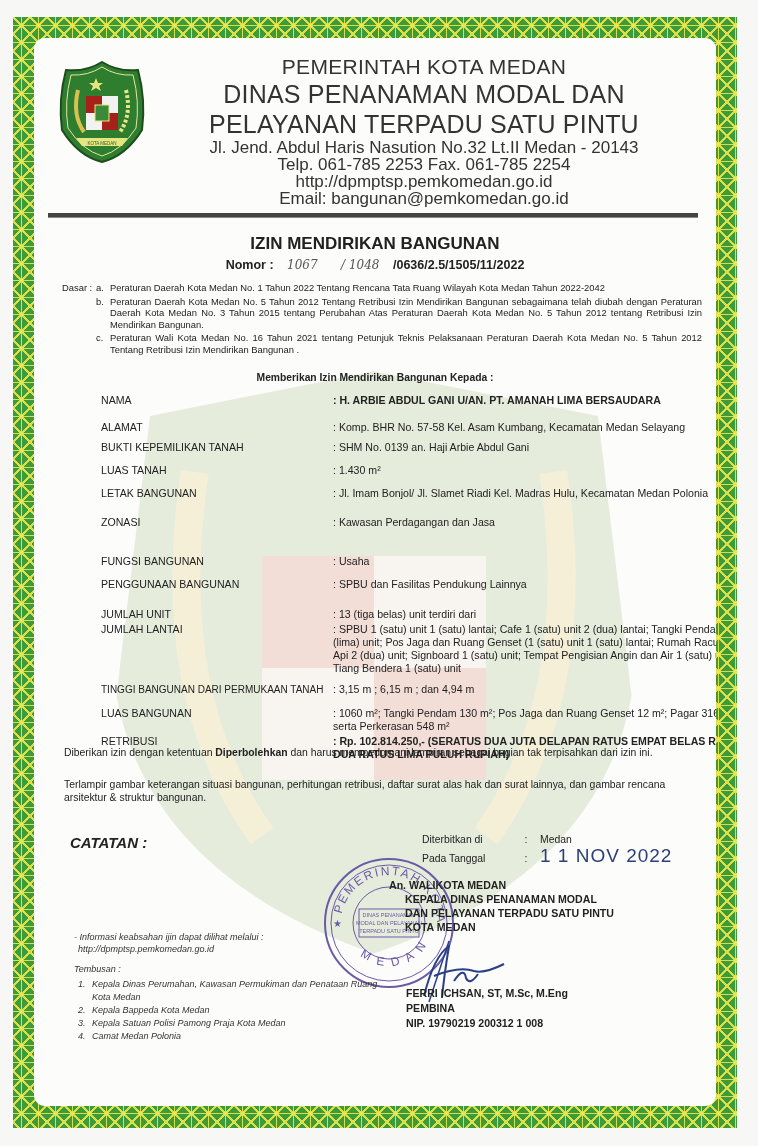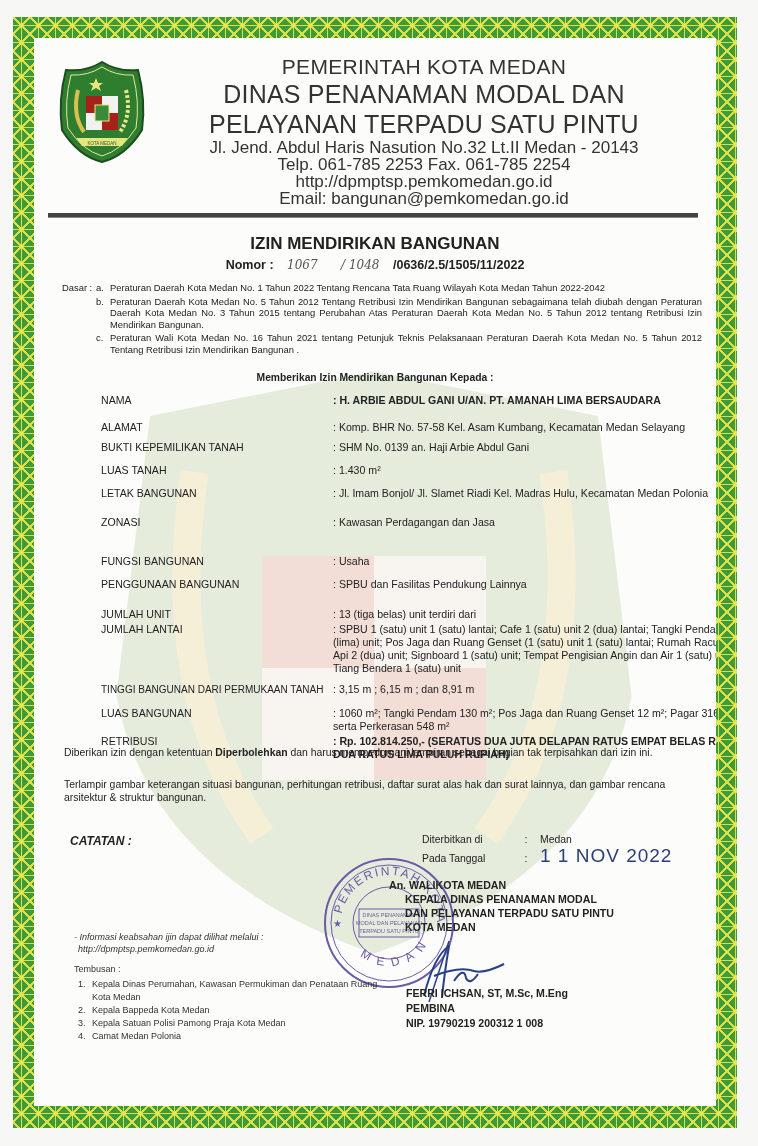--- a/index.html
+++ b/index.html
@@ -5,21 +5,21 @@
   html,body{margin:0;padding:0;}
   body{width:758px;height:1146px;background:#f7f7f5;position:relative;overflow:hidden;font-family:"Liberation Sans",sans-serif;color:#222;}
   .frame{position:absolute;left:13px;top:17px;width:724px;height:1111px;background:#3f9a3a;
     background-image:
       radial-gradient(circle at 50% 50%, #e8e65a 1.4px, transparent 1.6px),
       linear-gradient(45deg, transparent 46%, #d9e04a 47%, #d9e04a 53%, transparent 54%),
       linear-gradient(-45deg, transparent 46%, #d9e04a 47%, #d9e04a 53%, transparent 54%),
       linear-gradient(0deg, transparent 46%, #d9e04a 47%, #d9e04a 53%, transparent 54%),
       linear-gradient(90deg, transparent 46%, #d9e04a 47%, #d9e04a 53%, transparent 54%);
     background-size:17px 17px;}
-  .paper{position:absolute;left:34px;top:38px;width:682px;height:1068px;background:#fcfcfa;overflow:hidden;}
+  .paper{position:absolute;left:34px;top:38px;width:682px;height:1068px;background:#fcfcfa;overflow:hidden;border-radius:11px;}
   .watermark{position:absolute;left:60px;top:320px;width:560px;height:620px;opacity:.18;}
   .logo{position:absolute;left:22px;top:22px;width:92px;height:104px;}
   .hdr{position:absolute;left:120px;top:16px;width:540px;text-align:center;color:#333;}
   .hdr .l1{font-size:21px;letter-spacing:.3px;line-height:25px;}
   .hdr .l2{font-size:25px;line-height:30px;letter-spacing:.2px;}
   .hdr .addr{font-size:17px;line-height:17px;}
   .rule{position:absolute;left:14px;top:175px;width:650px;height:4px;background:#444;border-bottom:1px solid #888;}
   .title{position:absolute;left:0;top:196px;width:682px;text-align:center;font-weight:bold;font-size:17px;color:#222;}
   .nomor{position:absolute;left:0;top:220px;width:682px;text-align:center;font-weight:bold;font-size:12.5px;}
   .nomor .hand{font-family:"DejaVu Serif",serif;font-weight:normal;font-style:italic;color:#555;font-size:12px;margin:0 10px;}
@@ -28,29 +28,29 @@
   .dasar .lbl{width:34px;flex:none;}
   .dasar .let{width:14px;flex:none;}
   .dasar .txt{flex:1;text-align:justify;}
   .give{position:absolute;left:0;top:334px;width:682px;text-align:center;font-weight:bold;font-size:10.3px;}
   .fields{position:absolute;left:30px;top:356px;width:640px;font-size:10.6px;line-height:13px;}
   .f{position:absolute;left:0;width:640px;display:flex;padding-left:37px;}
   .f .k{width:232px;flex:none;}
   .f .v{flex:1;}
   .f .v.b{font-weight:bold;}
   .para{position:absolute;left:30px;width:620px;font-size:10.4px;line-height:13px;}
-  .catatan{position:absolute;left:36px;top:796px;font-size:12px;font-weight:bold;font-style:italic;}
+  .catatan{position:absolute;left:36px;top:796px;font-size:15px;font-weight:bold;font-style:italic;}
   .issued{position:absolute;left:388px;top:794px;font-size:10.4px;line-height:16px;}
   .issued .sep{display:inline-block;width:28px;text-align:center;}
   .date{font-size:19px;color:#2a3f7a;font-family:"Liberation Sans",sans-serif;letter-spacing:1px;}
   .sign{position:absolute;left:355px;top:840px;font-size:10.6px;font-weight:bold;line-height:14px;}
   .sign .ind{padding-left:16px;}
   .signer{position:absolute;left:372px;top:948px;font-size:10.6px;font-weight:bold;line-height:15px;}
   .info{position:absolute;left:40px;top:893px;font-size:9px;font-style:italic;line-height:12px;color:#333;}
-  .tembusan{position:absolute;left:40px;top:925px;font-size:9px;line-height:13px;color:#333;}
+  .tembusan{position:absolute;left:40px;top:925px;font-size:9px;font-style:italic;line-height:13px;color:#333;}
   .tembusan ol{margin:2px 0 0 0;padding-left:14px;}
   .tembusan li{padding-left:4px;}
   .stamp{position:absolute;left:285px;top:815px;width:140px;height:140px;}
   .sigmark{position:absolute;left:370px;top:898px;width:110px;height:70px;}
 </style>
 </head>
 <body>
 
 <div class="frame"></div>
 <div class="paper">
@@ -152,21 +152,21 @@
     <div class="f" style="top:214px">
         <span class="k">JUMLAH UNIT</span>
         <span class="v">: 13 (tiga belas) unit terdiri dari</span>
       </div>
     <div class="f" style="top:229px">
         <span class="k">JUMLAH LANTAI</span>
         <span class="v">: SPBU 1 (satu) unit 1 (satu) lantai; Cafe 1 (satu) unit 2 (dua) lantai; Tangki Pendam 5 (lima) unit; Pos Jaga dan Ruang Genset (1 (satu) unit 1 (satu) lantai; Rumah Racun Api 2 (dua) unit; Signboard 1 (satu) unit; Tempat Pengisian Angin dan Air 1 (satu) unit; Tiang Bendera 1 (satu) unit</span>
       </div>
     <div class="f" style="top:289px">
         <span class="k" style="width:232px;white-space:nowrap;font-size:10px">TINGGI BANGUNAN DARI PERMUKAAN TANAH</span>
-        <span class="v">: 3,15 m ; 6,15 m ; dan 8,91 m</span>
+        <span class="v">: 3,15 m ; 6,15 m ; dan 4,94 m</span>
       </div>
     <div class="f" style="top:313px">
         <span class="k">LUAS BANGUNAN</span>
         <span class="v">: 1060 m²; Tangki Pendam 130 m²; Pos Jaga dan Ruang Genset 12 m²;  Pagar 316 m² serta Perkerasan 548 m²</span>
       </div>
     <div class="f" style="top:341px">
         <span class="k">RETRIBUSI</span>
         <span class="v b">: Rp. 102.814.250,-  (SERATUS DUA JUTA DELAPAN RATUS EMPAT BELAS RIBU DUA RATUS LIMA PULUH  RUPIAH)</span>
       </div>
   </div>

